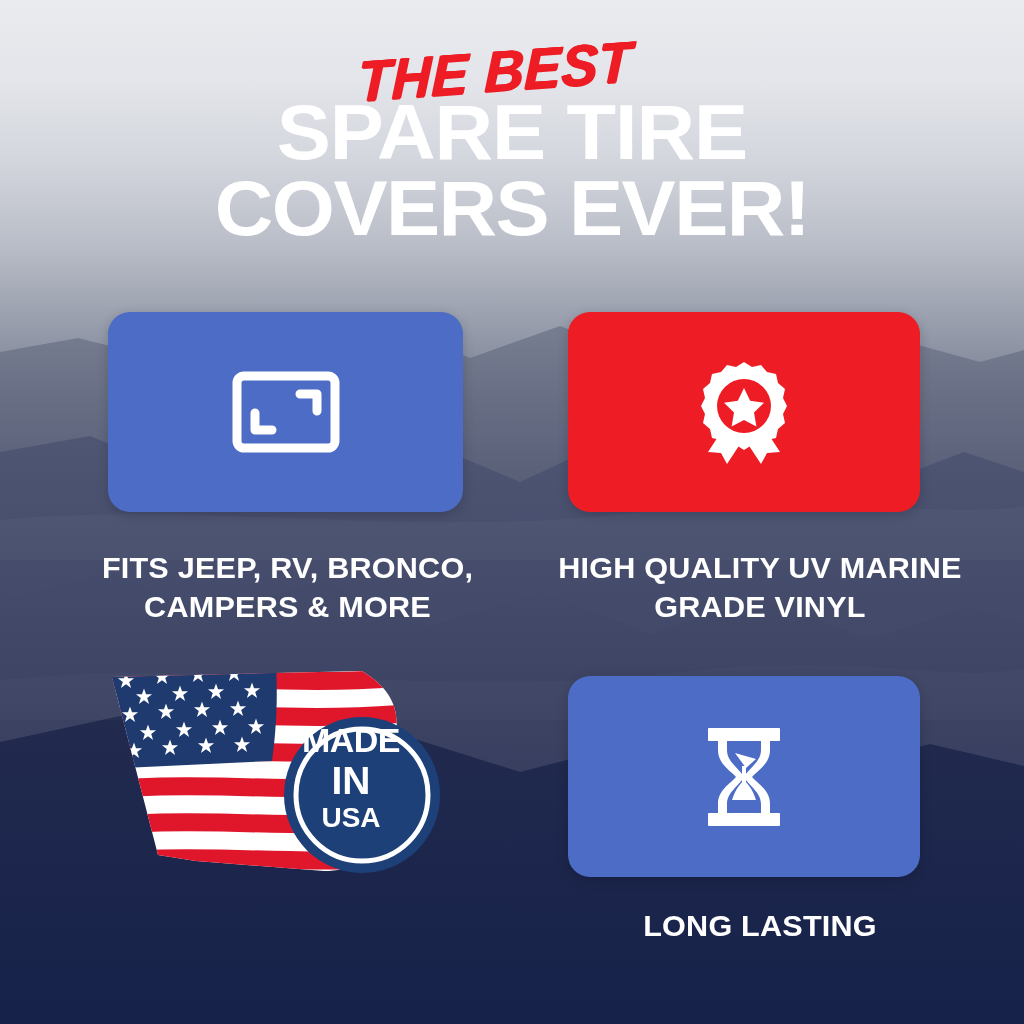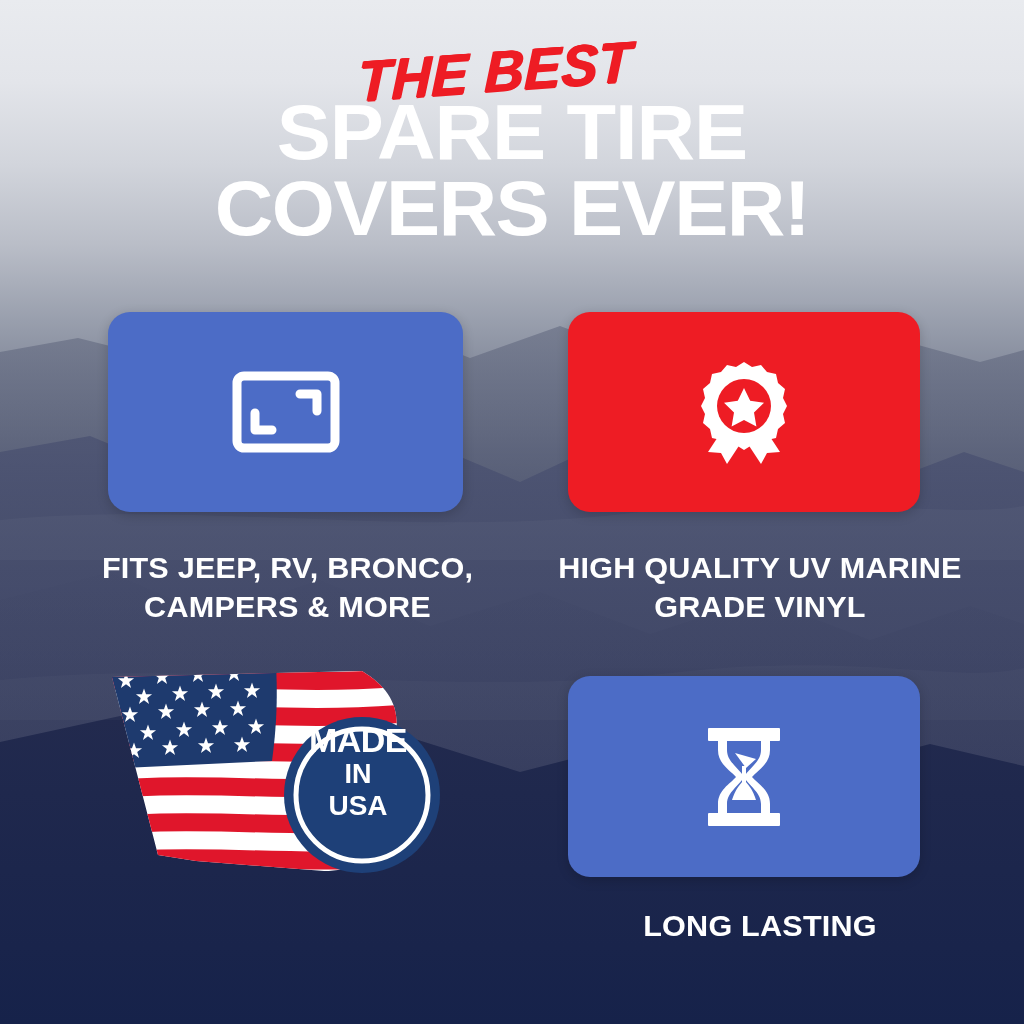--- a/index.html
+++ b/index.html
@@ -275,24 +275,24 @@
             </g>
         </g>
       </g>
 
       <g>
         <circle cx="262" cy="130" r="78" fill="#1e4078"></circle>
         <circle cx="262" cy="130" r="66" fill="none" stroke="#ffffff" stroke-width="5"></circle>
       </g>
     </svg>
 
-    <div style="position:absolute; left:180px; top:58px; width:156px; text-align:center;
+    <div style="position:absolute; left:173px; top:58px; width:156px; text-align:center;
                 color:#ffffff; font-weight:bold; line-height:1.0;">
       <div style="font-size:34px; letter-spacing:-0.5px;">MADE</div>
-      <div style="font-size:27px; margin-top:4px;">IN</div>
+      <div style="font-size:39px; margin-top:4px;">IN</div>
       <div style="font-size:28px; margin-top:4px;">USA</div>
     </div>
   </div>
 
   <div id="card-long" class="card blue">
     <svg width="76" height="102" viewBox="0 0 76 102" aria-hidden="true">
       <rect x="2" y="2" width="72" height="13" rx="1" fill="#ffffff"></rect>
       <rect x="2" y="87" width="72" height="13" rx="1" fill="#ffffff"></rect>
       <path d="M12 15 L12 24 C12 38 24 44 30 51 C24 58 12 64 12 78 L12 87
                L21 87 L21 78 C21 66 33 60 38 51 C43 60 55 66 55 78 L55 87

